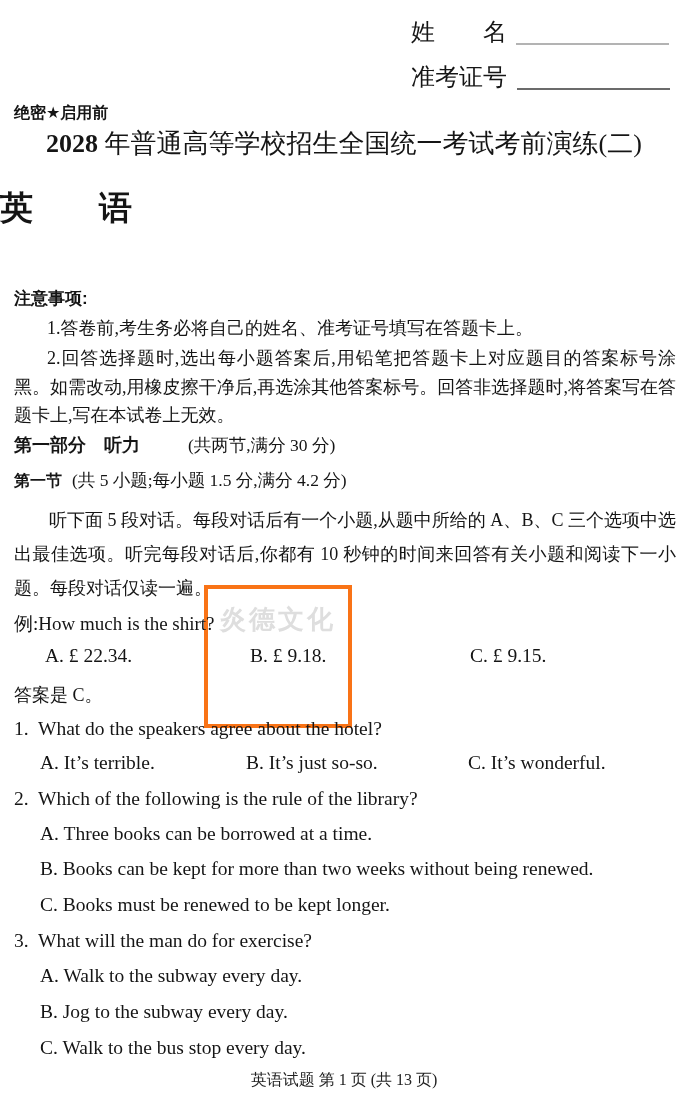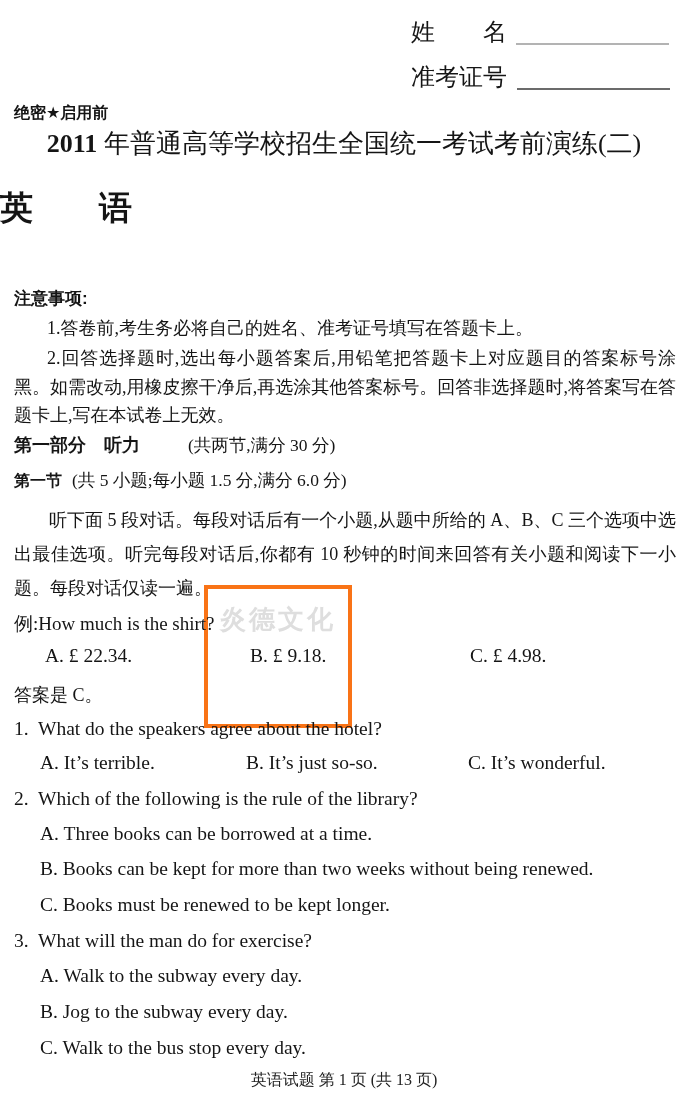--- a/index.html
+++ b/index.html
@@ -65,36 +65,36 @@
   </div>
 
   <div class="content">
 
     <span class="abs name-label">姓　　名</span>
     <span class="rule rule-name"></span>
     <span class="abs ticket-label">准考证号</span>
     <span class="rule rule-ticket"></span>
 
     <div class="abs secrecy hei">绝密★启用前</div>
-    <div class="abs exam-title"><b>2011</b><span> 年普通高等学校招生全国统一考试考前演练(二)</span></div>
+    <div class="abs exam-title"><b>2028</b><span> 年普通高等学校招生全国统一考试考前演练(二)</span></div>
     <div class="abs subject-title">英　　语</div>
 
     <div class="abs notice-heading hei">注意事项:</div>
     <div class="abs notice-item1 cn">1.答卷前,考生务必将自己的姓名、准考证号填写在答题卡上。</div>
     <div class="notice-item2">2.回答选择题时,选出每小题答案后,用铅笔把答题卡上对应题目的答案标号涂黑。如需改动,用橡皮擦干净后,再选涂其他答案标号。回答非选择题时,将答案写在答题卡上,写在本试卷上无效。</div>
 
     <div class="abs part-heading"><span class="hei hp">第一部分　听力</span><span class="note">(共两节,满分 30 分)</span></div>
-    <div class="abs section-heading"><span class="hei hp">第一节</span><span class="note">(共 5 小题;每小题 1.5 分,满分 6.0 分)</span></div>
+    <div class="abs section-heading"><span class="hei hp">第一节</span><span class="note">(共 5 小题;每小题 1.5 分,满分 4.2 分)</span></div>
 
     <div class="listen-instructions">听下面 5 段对话。每段对话后有一个小题,从题中所给的 A、B、C 三个选项中选出最佳选项。听完每段对话后,你都有 10 秒钟的时间来回答有关小题和阅读下一小题。每段对话仅读一遍。</div>
 
     <div class="abs example-prompt">例:How much is the shirt?</div>
     <span class="opt" style="left:45px;top:645px">A. £ 22.34.</span>
     <span class="opt" style="left:250px;top:645px">B. £ 9.18.</span>
-    <span class="opt" style="left:470px;top:645px">C. £ 4.98.</span>
+    <span class="opt" style="left:470px;top:645px">C. £ 9.15.</span>
     <div class="abs answer-line">答案是 C。</div>
 
     <div class="q-line" style="top:718px"><span class="qnum">1.</span><span>What do the speakers agree about the hotel?</span></div>
     <span class="opt" style="left:40px;top:752px">A. It’s terrible.</span>
     <span class="opt" style="left:246px;top:752px">B. It’s just so-so.</span>
     <span class="opt" style="left:468px;top:752px">C. It’s wonderful.</span>
 
     <div class="q-line" style="top:788px"><span class="qnum">2.</span><span>Which of the following is the rule of the library?</span></div>
     <span class="opt" style="left:40px;top:823px">A. Three books can be borrowed at a time.</span>
     <span class="opt" style="left:40px;top:858px">B. Books can be kept for more than two weeks without being renewed.</span>

